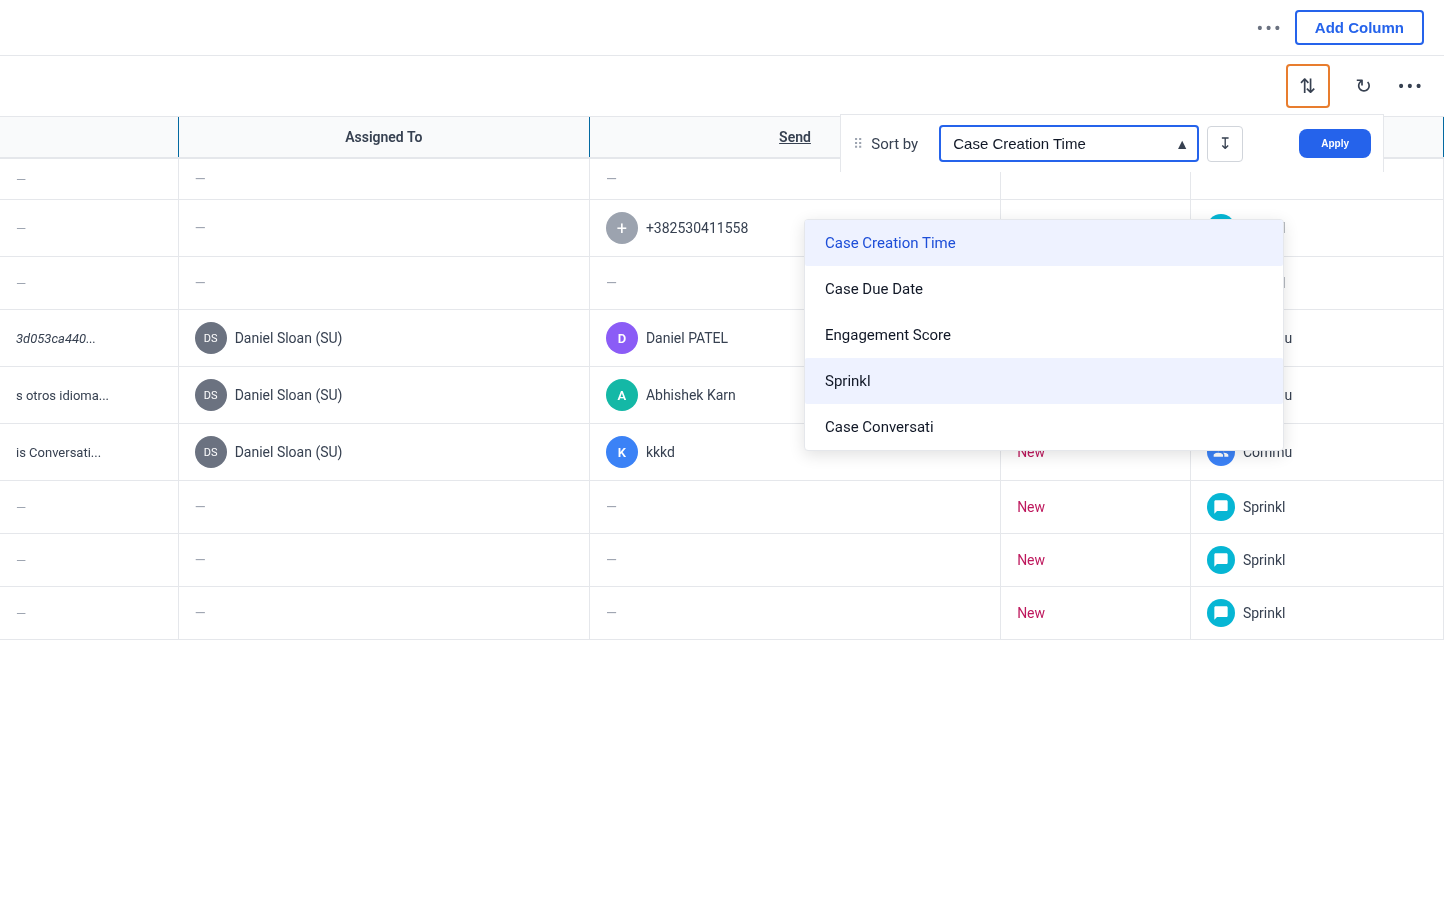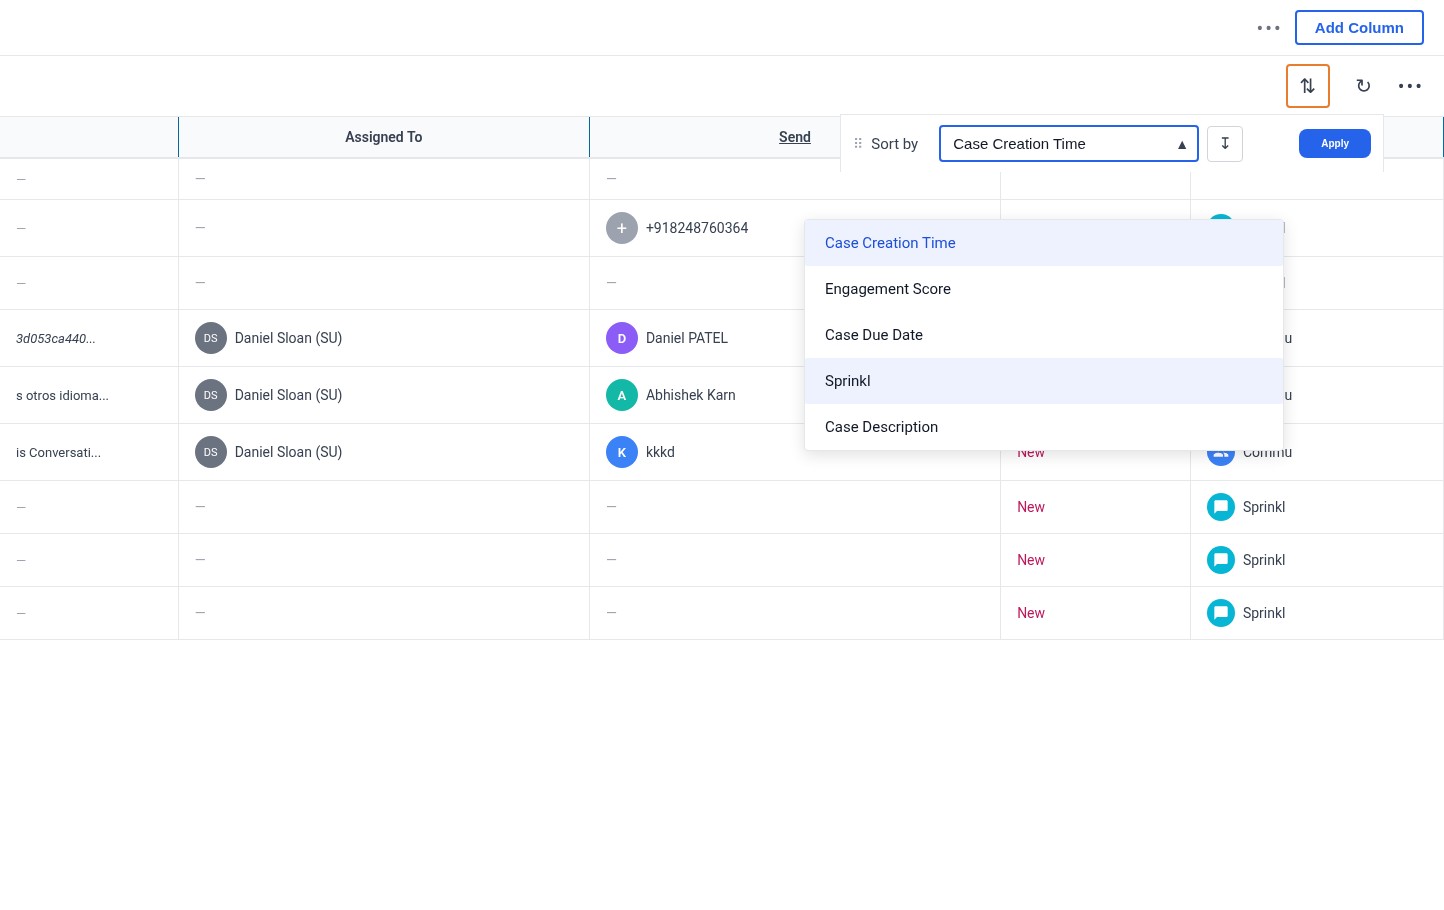--- a/index.html
+++ b/index.html
@@ -334,24 +334,24 @@
         <span class="sort-select-chevron">▲</span>
       </div>
       <button class="sort-order-btn">
         <span>↧</span>
       </button>
       <button class="apply-btn">Apply</button>
     </div>
 
     <div class="dropdown-menu">
       <div class="dropdown-item selected">Case Creation Time</div>
+      <div class="dropdown-item">Case Due Date</div>
       <div class="dropdown-item">Engagement Score</div>
-      <div class="dropdown-item">Case Due Date</div>
       <div class="dropdown-item" style="background:#eef2ff;">Sprinkl</div>
-      <div class="dropdown-item">Case Description</div>
+      <div class="dropdown-item">Case Conversati</div>
     </div>
   </div>
 </div>
 
 <div class="table-container">
   <table>
     <thead>
       <tr>
         <th class="col-checkbox"></th>
         <th class="col-assigned">Assigned To</th>
@@ -367,21 +367,21 @@
           <td><span class="dash">—</span></td>
           <td></td>
           <td></td>
         </tr>
         <tr>
           <td style="color: rgb(55, 65, 81); font-size: 13px;"><span class="dash">—</span></td>
           <td><span class="dash">—</span></td>
           <td>
             <div class="contact-cell">
       <div class="avatar" style="background:#9ca3af;font-size:18px;font-weight:400;">+</div>
-      <span class="phone-number">+918248760364</span>
+      <span class="phone-number">+382530411558</span>
     </div>
           </td>
           <td></td>
           <td>
             <div class="channel-cell">
       <div class="channel-icon channel-sprinkl">
         <svg width="16" height="16" viewBox="0 0 24 24" fill="white">
                   <path d="M20 2H4c-1.1 0-2 .9-2 2v18l4-4h14c1.1 0 2-.9 2-2V4c0-1.1-.9-2-2-2z"></path>
                 </svg>
       </div>

